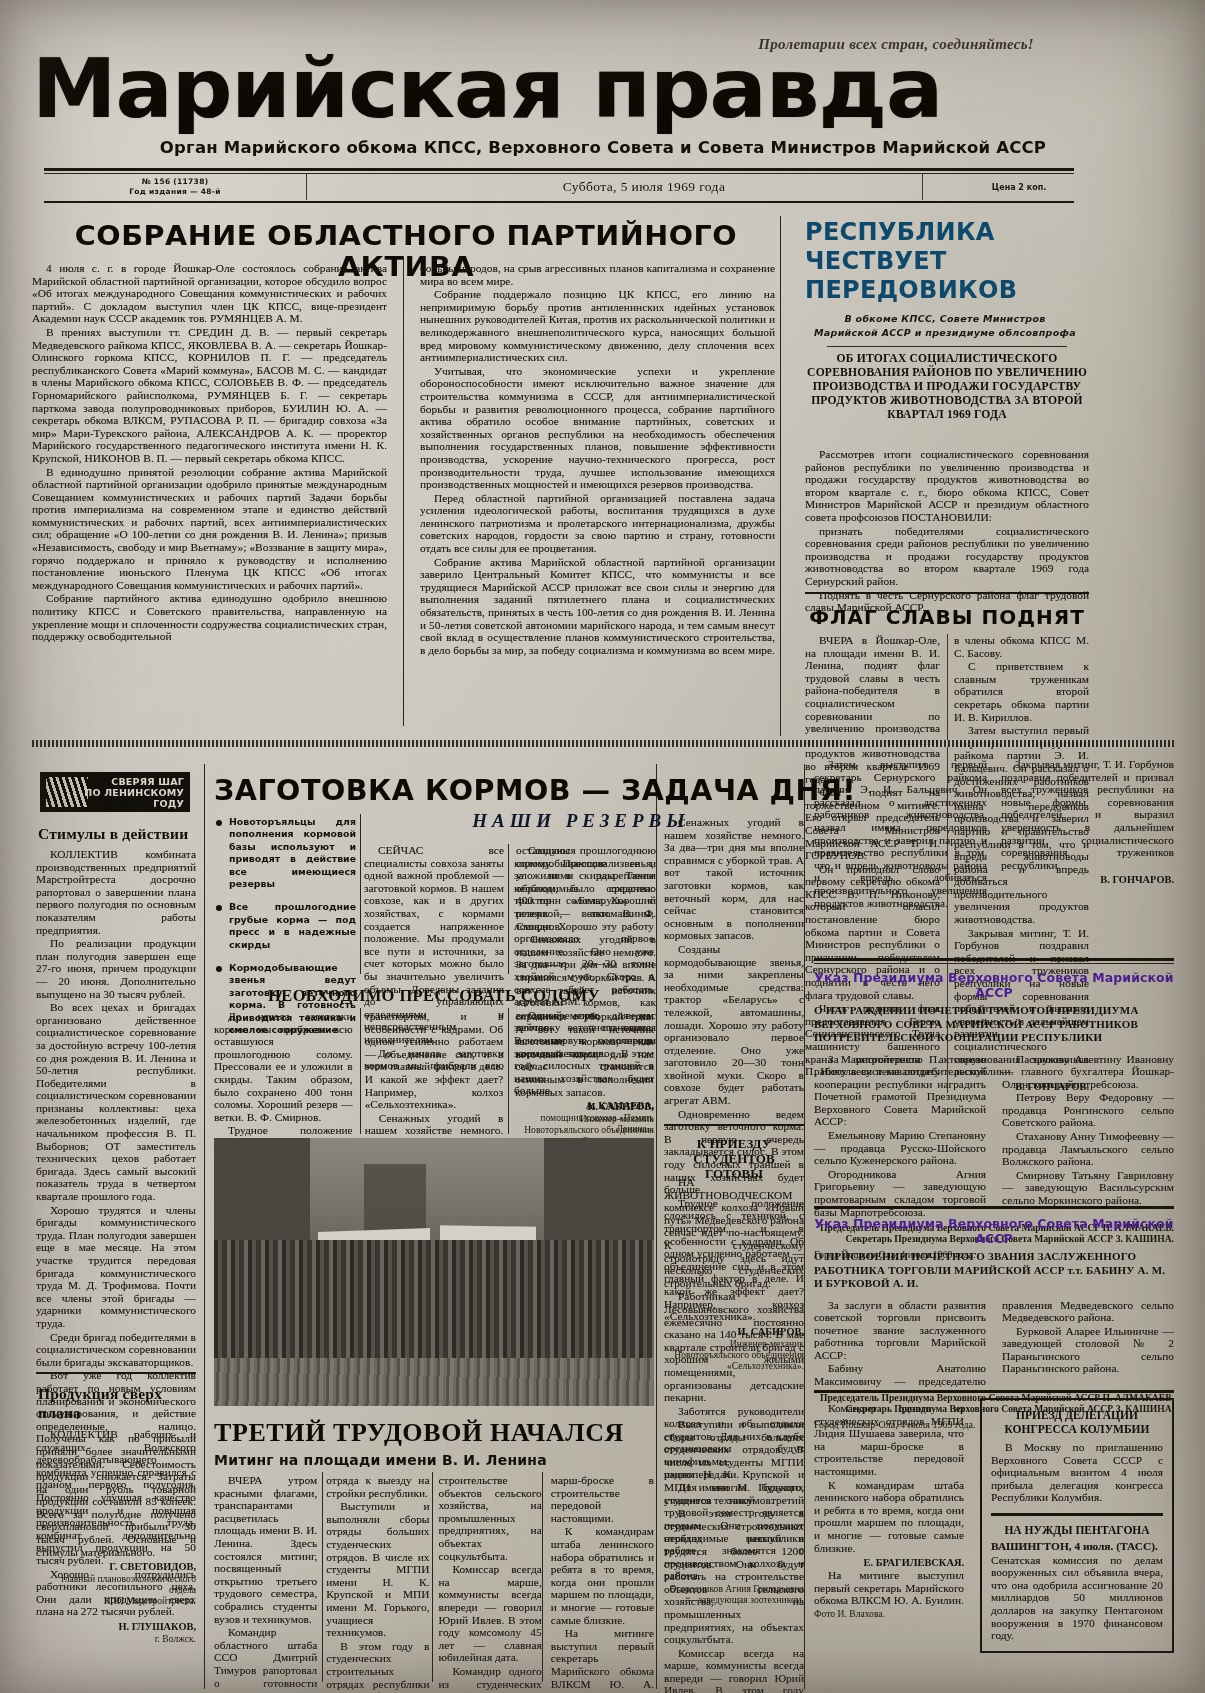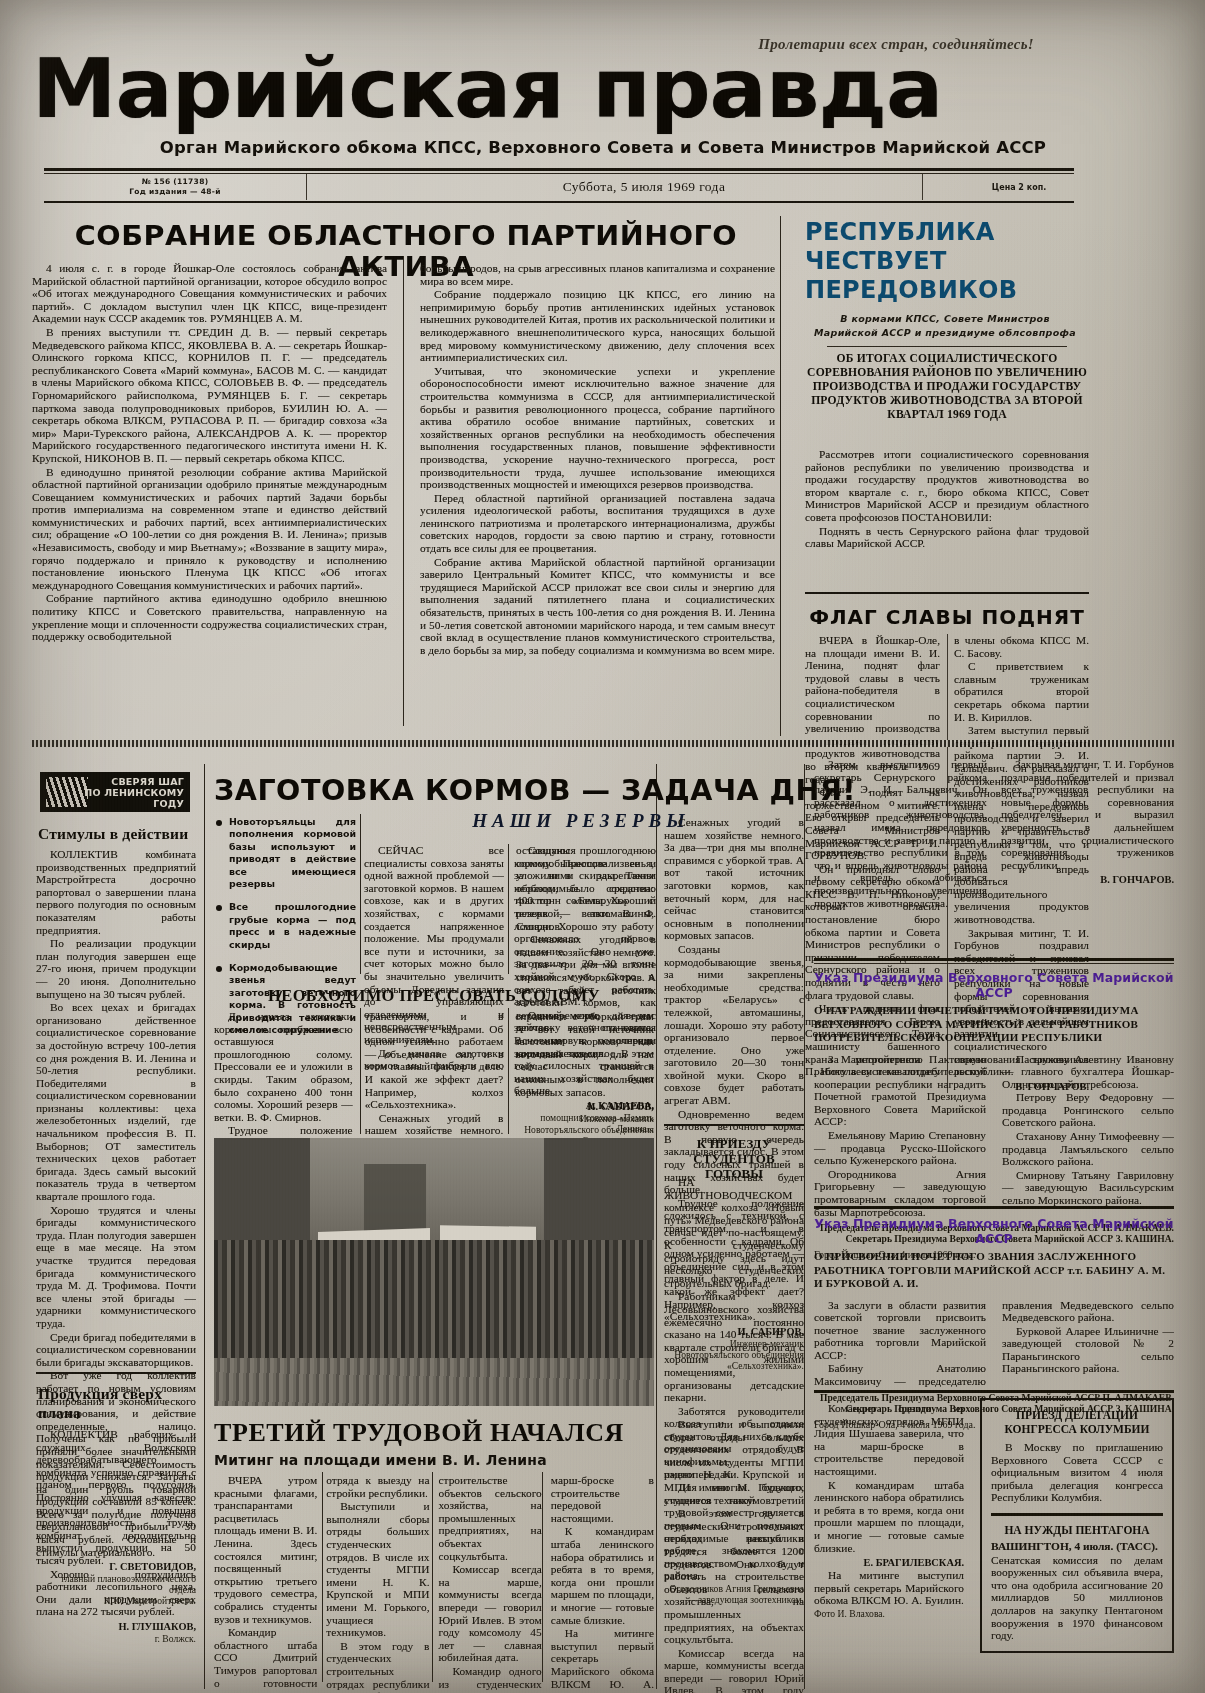--- a/index.html
+++ b/index.html
@@ -241,29 +241,30 @@
       <p class="p blur">Собрание актива Марийской областной партийной организации заверило Центральный Комитет КПСС, что коммунисты и все трудящиеся Марийской АССР приложат все свои силы и энергию для выполнения заданий пятилетнего плана и социалистических обязательств, принятых в честь 100-летия со дня рождения В. И. Ленина и 50-летия советской автономии марийского народа, и тем самым внесут свой вклад в осуществление планов коммунистического строительства, в дело борьбы за мир, за победу социализма и коммунизма во всем мире.</p>
     </div>
   </div>
 
   <div class="colrule-v" style="left:766px;top:206px;height:520px;"></div>
 
   <div id="topB">
     <div id="hl-rep">РЕСПУБЛИКА ЧЕСТВУЕТ ПЕРЕДОВИКОВ</div>
 
     <div id="sub-rep">
-      <div class="l1">В кормами КПСС, Совете Министров</div>
+      <div class="l1">В обкоме КПСС, Совете Министров</div>
       <div class="l2">Марийской АССР и президиуме облсовпрофа</div>
     </div>
     <div id="rep-line"></div>
 
     <div id="rep-title">ОБ ИТОГАХ СОЦИАЛИСТИЧЕСКОГО СОРЕВНОВАНИЯ РАЙОНОВ ПО УВЕЛИЧЕНИЮ ПРОИЗВОДСТВА И ПРОДАЖИ ГОСУДАРСТВУ ПРОДУКТОВ ЖИВОТНОВОДСТВА ЗА ВТОРОЙ КВАРТАЛ 1969 ГОДА</div>
 
     <div id="rep-body">
       <p class="p blur">Рассмотрев итоги социалистического соревнования районов республики по увеличению производства и продажи государству продуктов животноводства во втором квартале с. г., бюро обкома КПСС, Совет Министров Марийской АССР и президиум областного совета профсоюзов ПОСТАНОВИЛИ:</p>
+      <p class="p blur">признать победителями социалистического соревнования среди районов республики по увеличению производства и продажи государству продуктов животноводства во втором квартале 1969 года Сернурский район.</p>
       <p class="p blur">Поднять в честь Сернурского района флаг трудовой славы Марийской АССР.</p>
     </div>
 
     <div style="position:absolute;left:16px;top:382px;width:284px;height:2px;background:#1a160e;"></div>
 
     <div id="hl-flag">ФЛАГ СЛАВЫ ПОДНЯТ</div>
 
     <div id="flag-body">
       <p class="p blur">ВЧЕРА в Йошкар-Оле, на площади имени В. И. Ленина, поднят флаг трудовой славы в честь района-победителя в социалистическом соревновании по увеличению производства и продажи государству продуктов животноводства во втором квартале 1969 года.</p>
       <p class="p blur">Флаг  поднят  на  торжественном митинге. Его открыл председатель Совета Министров Марийской АССР Т. И. ГОРБУНОВ.</p>

